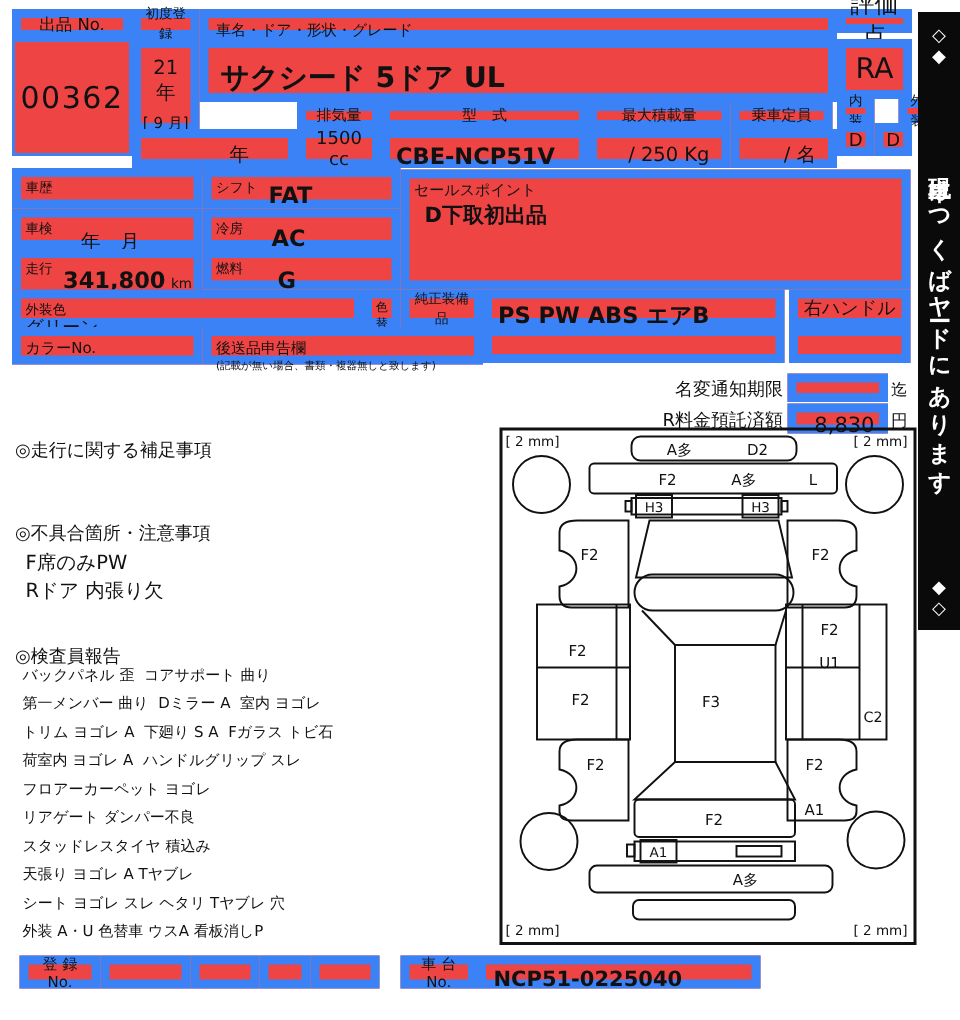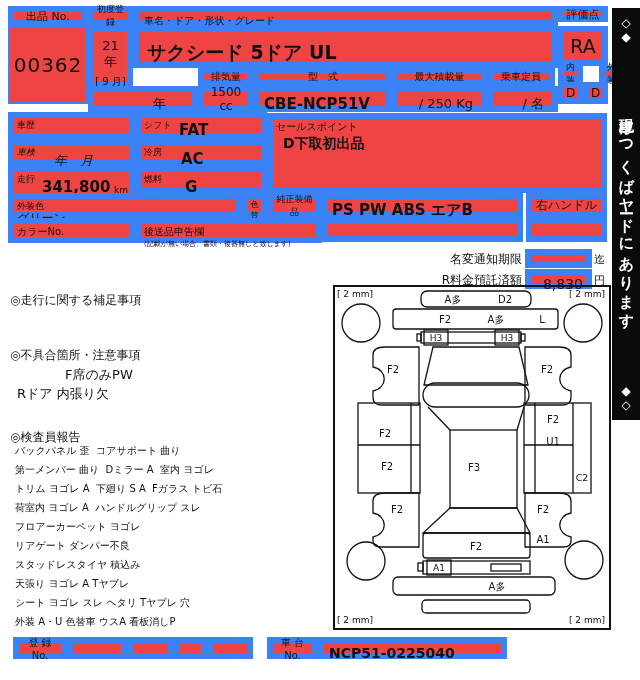--- a/index.html
+++ b/index.html
@@ -18,21 +18,21 @@
   .vtext{writing-mode:vertical-rl;text-orientation:upright;color:#fff;}
 </style>
 </head>
 <body>
 
 <div class="sheet">
 
   <div class="cell ctr" style="left:8px;top:6px;width:80px;height:20px;font-size:11px;">出品 No.</div>
   <div class="cell ctr" style="left:88px;top:6px;width:45px;height:20px;font-size:9px;">初度登録</div>
   <div class="cell" style="left:133px;top:6px;width:425px;height:20px;font-size:10px;line-height:18px;padding-left:5px;">車名・ドア・形状・グレード</div>
-  <div class="cell ctr" style="left:558px;top:6px;width:50px;height:16px;font-size:11px;">評価点</div>
+  <div class="cell ctr" style="left:558px;top:6px;width:50px;height:16px;font-size:16px;">評価点</div>
 
   <div class="cell thick ctr" style="left:8px;top:26px;width:80px;height:78px;font-size:20px;letter-spacing:1px;">00362</div>
 
   <div class="cell" style="left:88px;top:26px;width:45px;height:62px;padding-top:6px;text-align:center;">
     <div style="font-size:13px;">21 年</div>
     <div style="font-size:10px;margin-top:4px;">[ 9 月]</div>
   </div>
 
   <div class="cell" style="left:133px;top:26px;width:425px;height:42px;font-size:19px;font-weight:bold;line-height:40px;padding-left:8px;">サクシード 5ドア UL</div>
 
@@ -54,21 +54,21 @@
   <div class="cell" style="left:392px;top:86px;width:95px;height:26px;font-size:13px;line-height:24px;text-align:right;padding-right:8px;">/ 250 Kg</div>
   <div class="cell" style="left:487px;top:86px;width:71px;height:26px;font-size:13px;line-height:24px;text-align:right;padding-right:8px;">/ 名</div>
 
   <div class="cell" style="left:8px;top:112px;width:127px;height:27px;">
     <span class="corner-lbl">車歴</span>
   </div>
   <div class="cell" style="left:135px;top:112px;width:132px;height:27px;">
     <span class="corner-lbl">シフト</span>
     <span style="position:absolute;left:38px;top:3px;font-size:15px;font-weight:bold;">FAT</span>
   </div>
-  <div class="cell" style="left:8px;top:139px;width:127px;height:27px;font-style:italic;">
+  <div class="cell" style="left:8px;top:139px;width:127px;height:27px;">
     <span class="corner-lbl">車検</span>
     <span style="position:absolute;left:40px;top:7px;font-size:13px;" class="pre">年　月</span>
   </div>
   <div class="cell" style="left:135px;top:139px;width:132px;height:27px;">
     <span class="corner-lbl">冷房</span>
     <span style="position:absolute;left:40px;top:5px;font-size:15px;font-weight:bold;">AC</span>
   </div>
   <div class="cell" style="left:8px;top:166px;width:127px;height:44px;">
     <span class="corner-lbl">走行</span>
     <span style="position:absolute;left:28px;top:6px;font-size:15px;font-weight:bold;">341,800</span>
@@ -106,21 +106,21 @@
 
   <div class="nob" style="position:absolute;left:380px;top:251px;width:142px;height:16px;font-size:12px;text-align:right;">名変通知期限</div>
   <div class="cell" style="left:525px;top:249px;width:67px;height:19px;"></div>
   <div class="nob" style="position:absolute;left:594px;top:252px;font-size:11px;">迄</div>
   <div class="nob" style="position:absolute;left:370px;top:272px;width:152px;height:16px;font-size:12px;text-align:right;">R料金預託済額</div>
   <div class="cell" style="left:525px;top:269px;width:67px;height:20px;font-size:14px;line-height:18px;text-align:right;padding-right:3px;">8,830</div>
   <div class="nob" style="position:absolute;left:594px;top:273px;font-size:11px;">円</div>
 
   <div class="nob" style="position:absolute;left:10px;top:292px;font-size:12px;">◎走行に関する補足事項</div>
   <div class="nob" style="position:absolute;left:10px;top:347px;font-size:12px;">◎不具合箇所・注意事項</div>
-  <div class="nob" style="position:absolute;left:17px;top:366px;font-size:13px;margin-left:48px;">F席のみPW</div>
+  <div class="nob" style="position:absolute;left:17px;top:366px;font-size:13px;">F席のみPW</div>
   <div class="nob" style="position:absolute;left:17px;top:385px;font-size:13px;">Rドア 内張り欠</div>
   <div class="nob" style="position:absolute;left:10px;top:429px;font-size:12px;">◎検査員報告</div>
   <div class="nob" style="position:absolute;left:15px;top:421px;font-size:10px;line-height:19px;margin-top:20px;">
     <div class="pre">バックパネル 歪  コアサポート 曲り</div>
     <div class="pre">第一メンバー 曲り  Dミラー A  室内 ヨゴレ</div>
     <div class="pre">トリム ヨゴレ A  下廻り S A  Fガラス トビ石</div>
     <div class="pre">荷室内 ヨゴレ A  ハンドルグリップ スレ</div>
     <div class="pre">フロアーカーペット ヨゴレ</div>
     <div class="pre">リアゲート ダンパー不良</div>
     <div class="pre">スタッドレスタイヤ 積込み</div>

